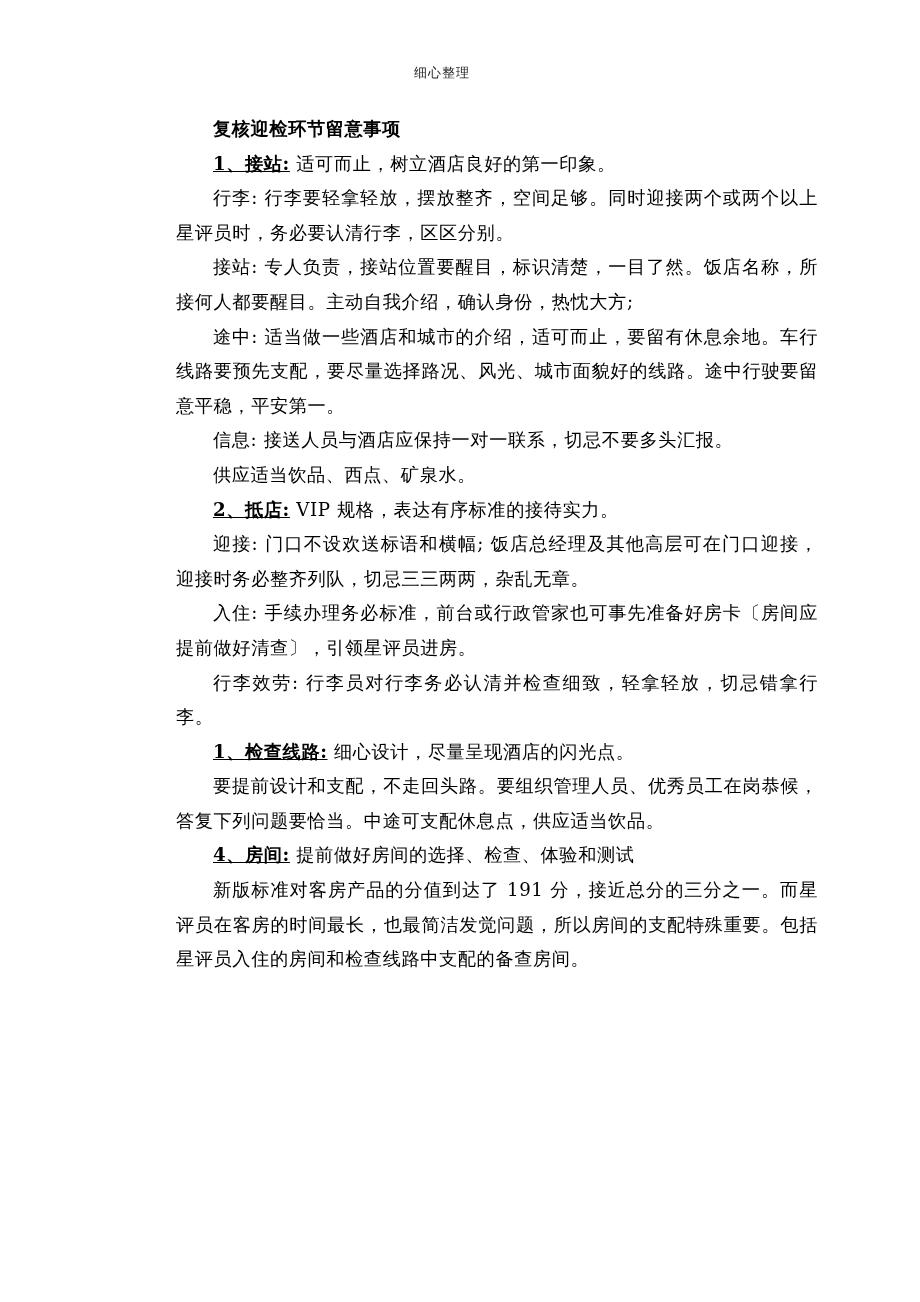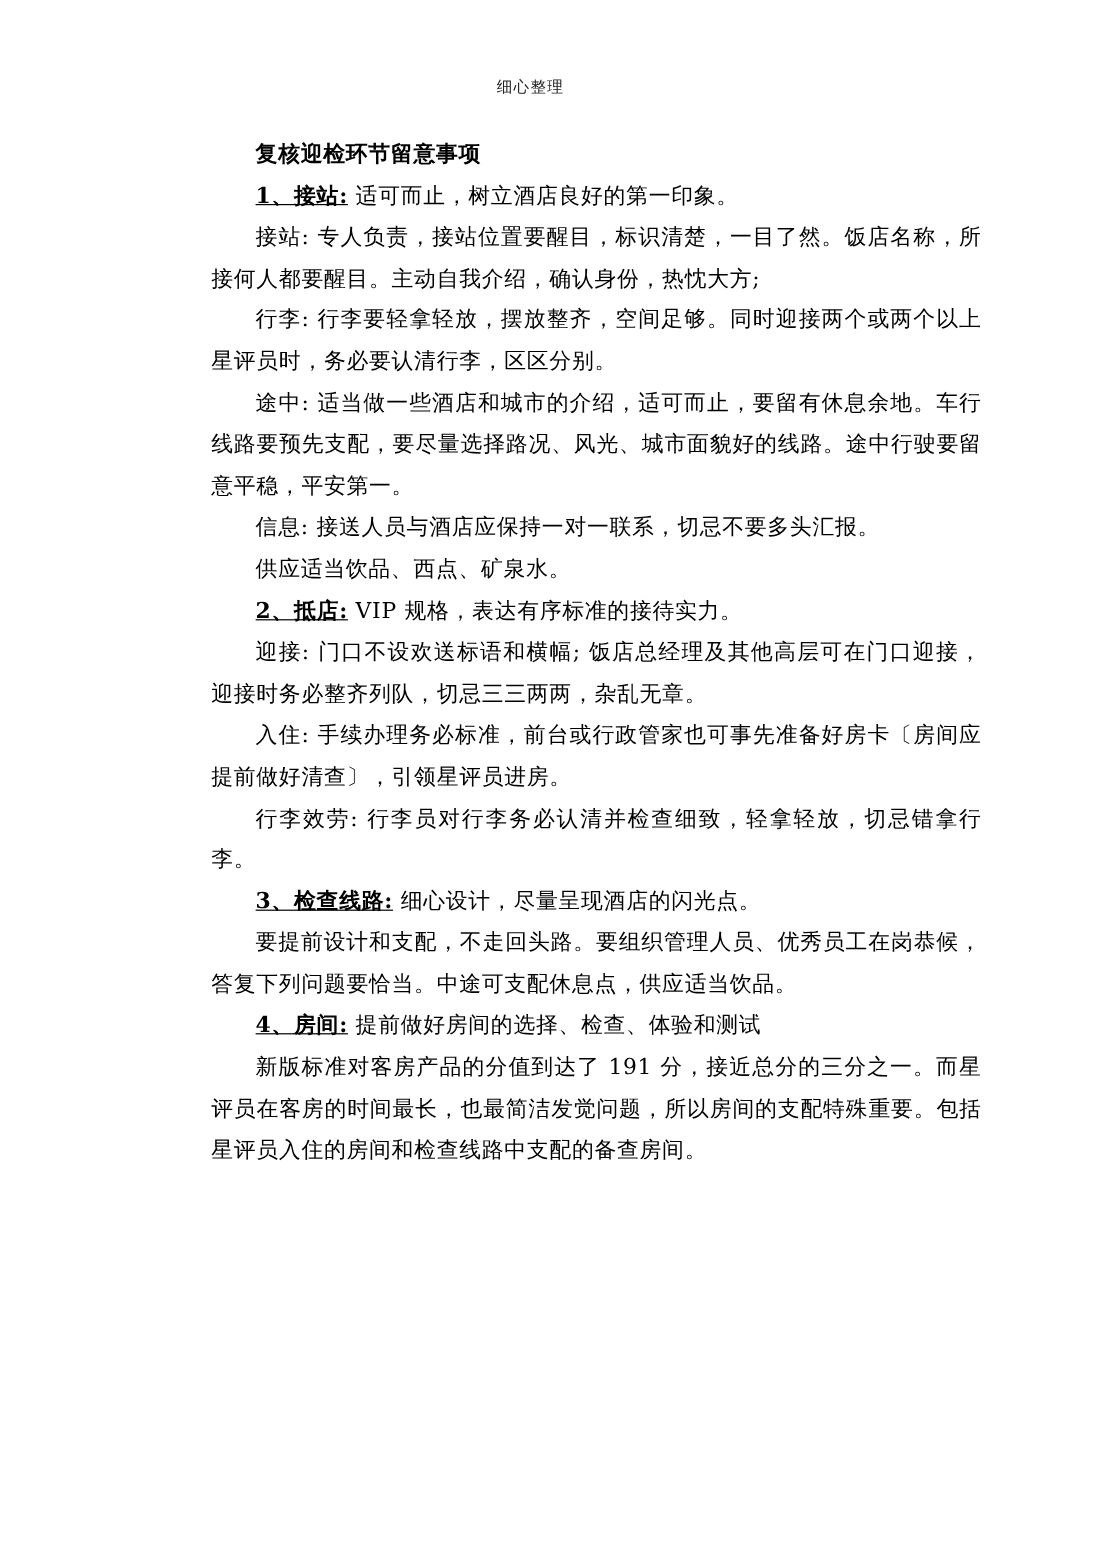--- a/index.html
+++ b/index.html
@@ -16,29 +16,29 @@
   </style>
 </head>
 <body>
 
 <div class="header">细心整理</div>
 
 <div class="page">
   <p class="p indent title">复核迎检环节留意事项</p>
 
   <p class="p indent"><span class="b">1、接站:</span><span> 适可而止，树立酒店良好的第一印象。</span></p>
+  <p class="p indent">行李: 行李要轻拿轻放，摆放整齐，空间足够。同时迎接两个或两个以上星评员时，务必要认清行李，区区分别。</p>
   <p class="p indent">接站: 专人负责，接站位置要醒目，标识清楚，一目了然。饭店名称，所接何人都要醒目。主动自我介绍，确认身份，热忱大方;</p>
-  <p class="p indent">行李: 行李要轻拿轻放，摆放整齐，空间足够。同时迎接两个或两个以上星评员时，务必要认清行李，区区分别。</p>
   <p class="p indent">途中: 适当做一些酒店和城市的介绍，适可而止，要留有休息余地。车行线路要预先支配，要尽量选择路况、风光、城市面貌好的线路。途中行驶要留意平稳，平安第一。</p>
   <p class="p indent">信息: 接送人员与酒店应保持一对一联系，切忌不要多头汇报。</p>
   <p class="p indent">供应适当饮品、西点、矿泉水。</p>
 
   <p class="p indent"><span class="b">2、抵店:</span><span> VIP 规格，表达有序标准的接待实力。</span></p>
   <p class="p indent">迎接: 门口不设欢送标语和横幅; 饭店总经理及其他高层可在门口迎接，迎接时务必整齐列队，切忌三三两两，杂乱无章。</p>
   <p class="p indent">入住: 手续办理务必标准，前台或行政管家也可事先准备好房卡〔房间应提前做好清查〕，引领星评员进房。</p>
   <p class="p indent">行李效劳: 行李员对行李务必认清并检查细致，轻拿轻放，切忌错拿行李。</p>
 
-  <p class="p indent"><span class="b">3、检查线路:</span><span> 细心设计，尽量呈现酒店的闪光点。</span></p>
+  <p class="p indent"><span class="b">1、检查线路:</span><span> 细心设计，尽量呈现酒店的闪光点。</span></p>
   <p class="p indent">要提前设计和支配，不走回头路。要组织管理人员、优秀员工在岗恭候，答复下列问题要恰当。中途可支配休息点，供应适当饮品。</p>
 
   <p class="p indent"><span class="b">4、房间:</span><span> 提前做好房间的选择、检查、体验和测试</span></p>
   <p class="p indent">新版标准对客房产品的分值到达了 191 分，接近总分的三分之一。而星评员在客房的时间最长，也最简洁发觉问题，所以房间的支配特殊重要。包括星评员入住的房间和检查线路中支配的备查房间。</p>
 </div>
 
 </body></html>

